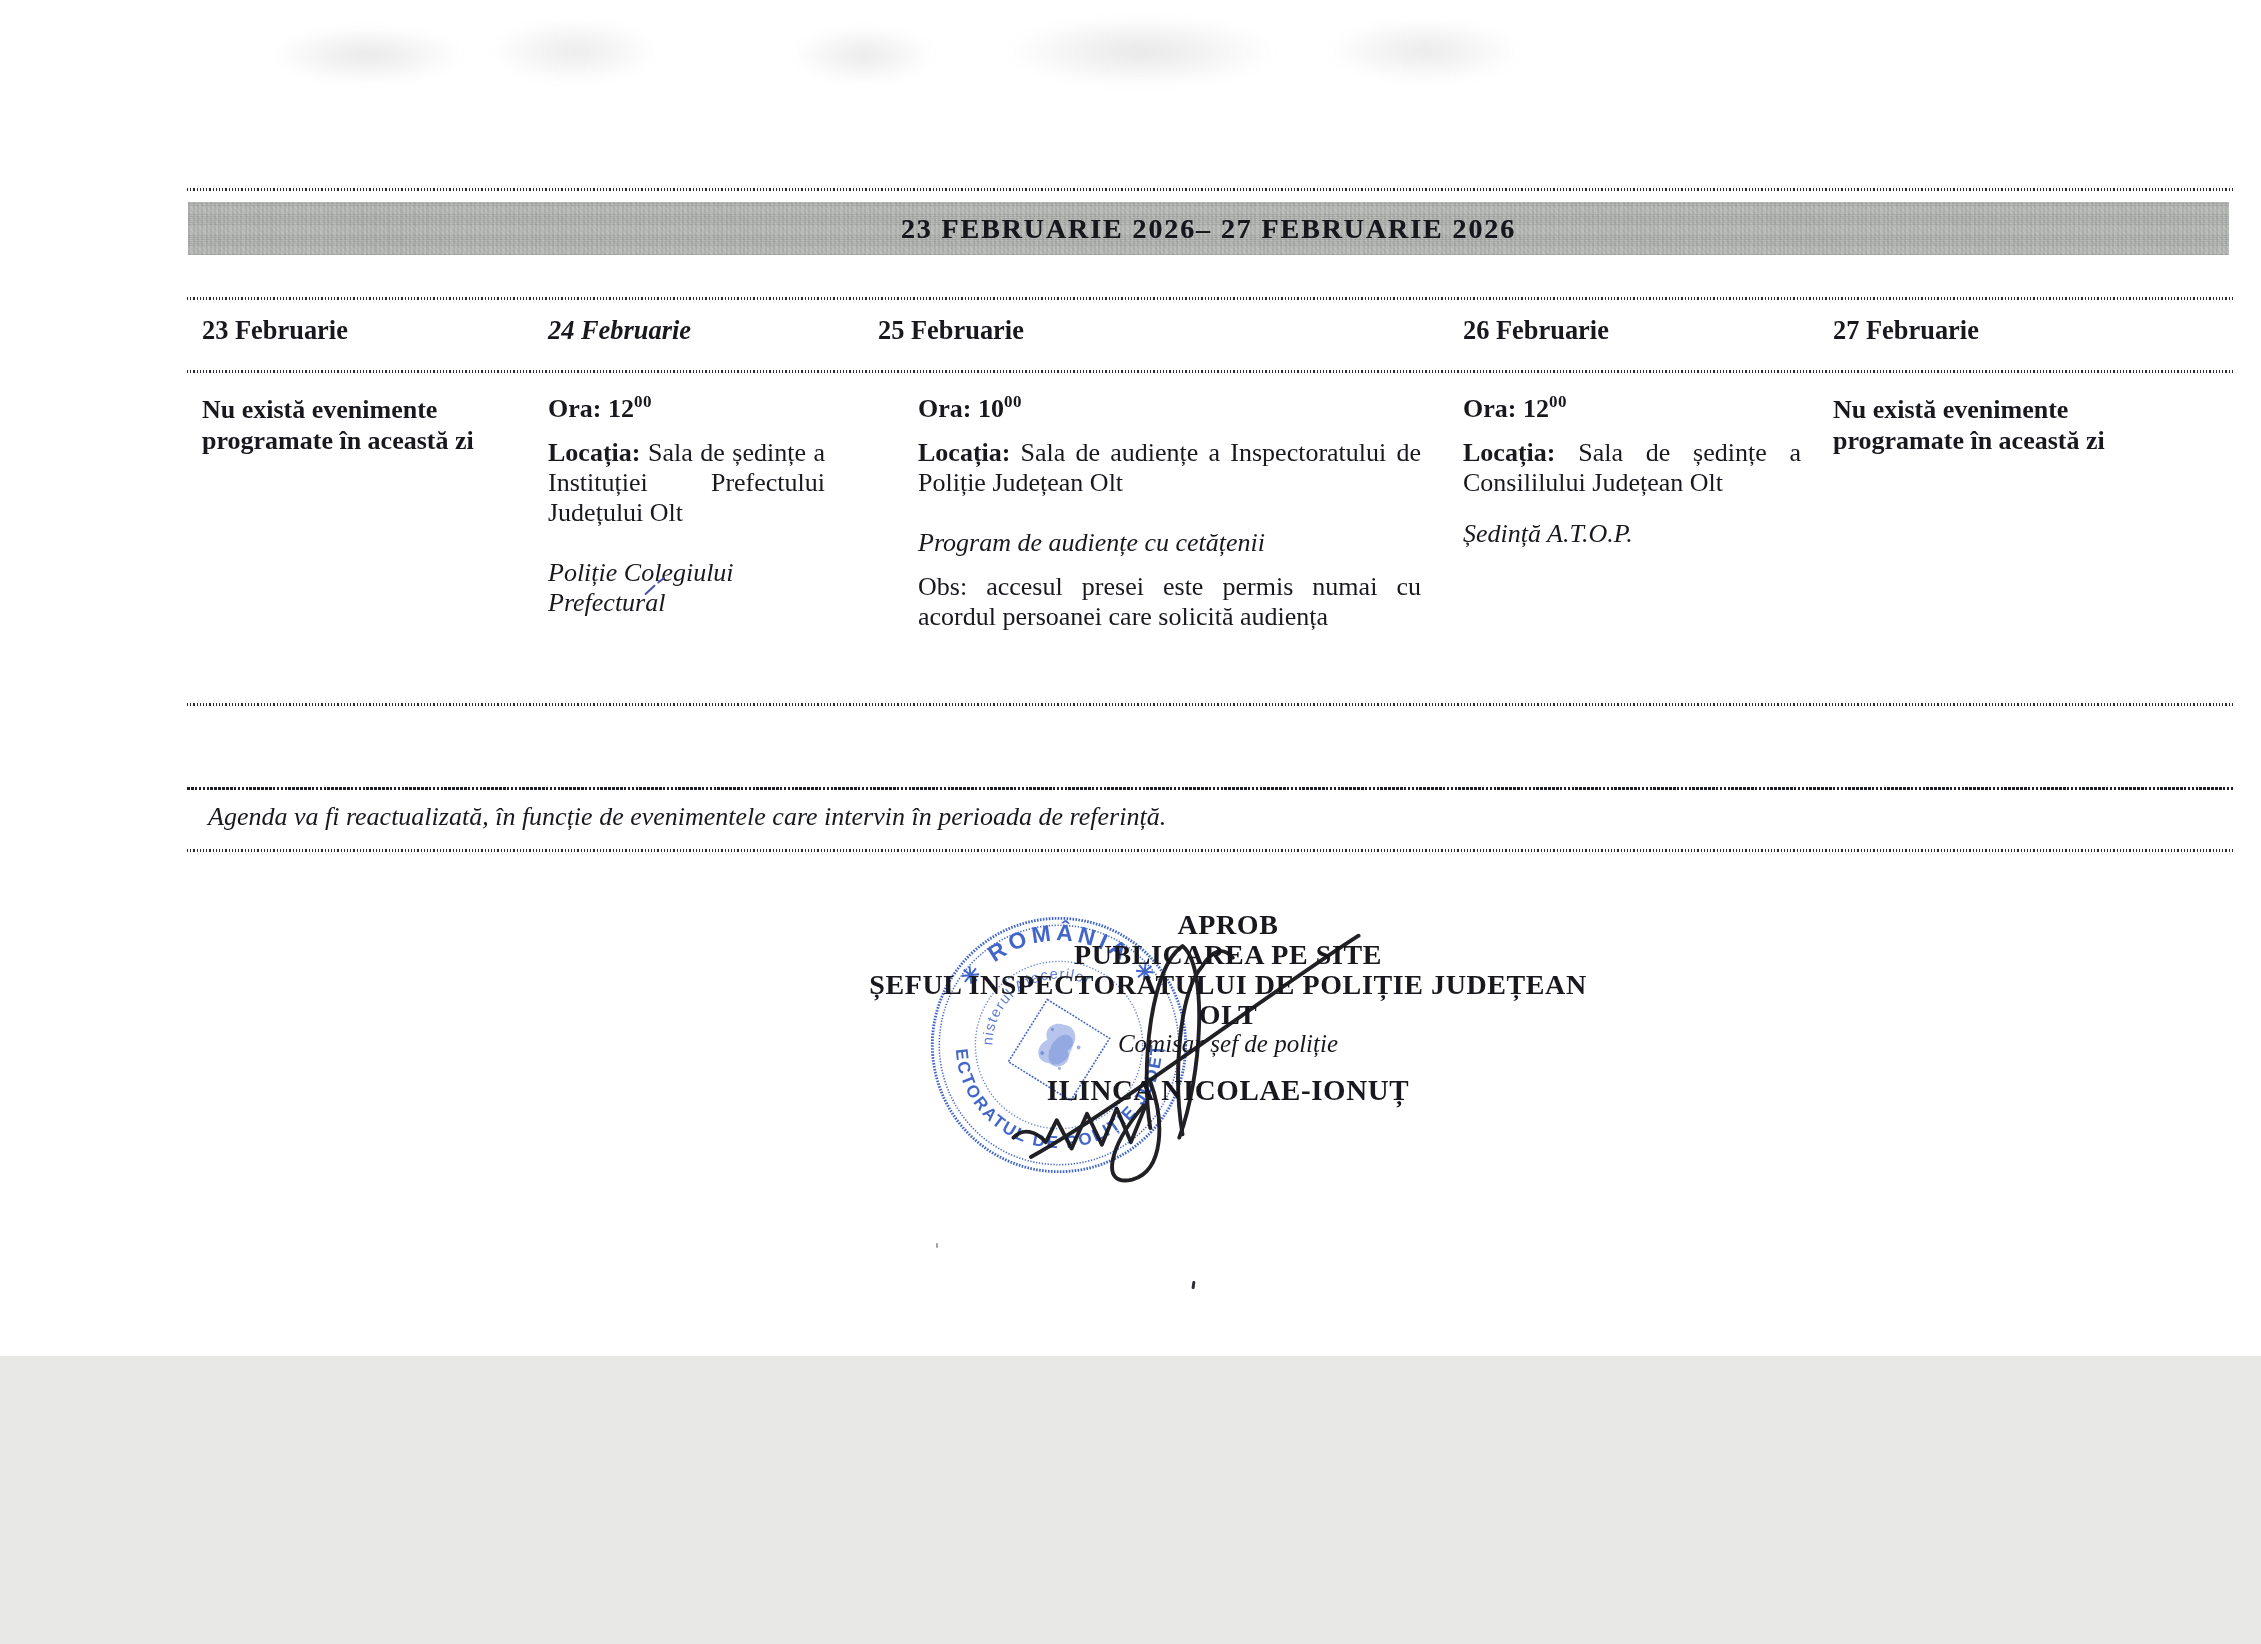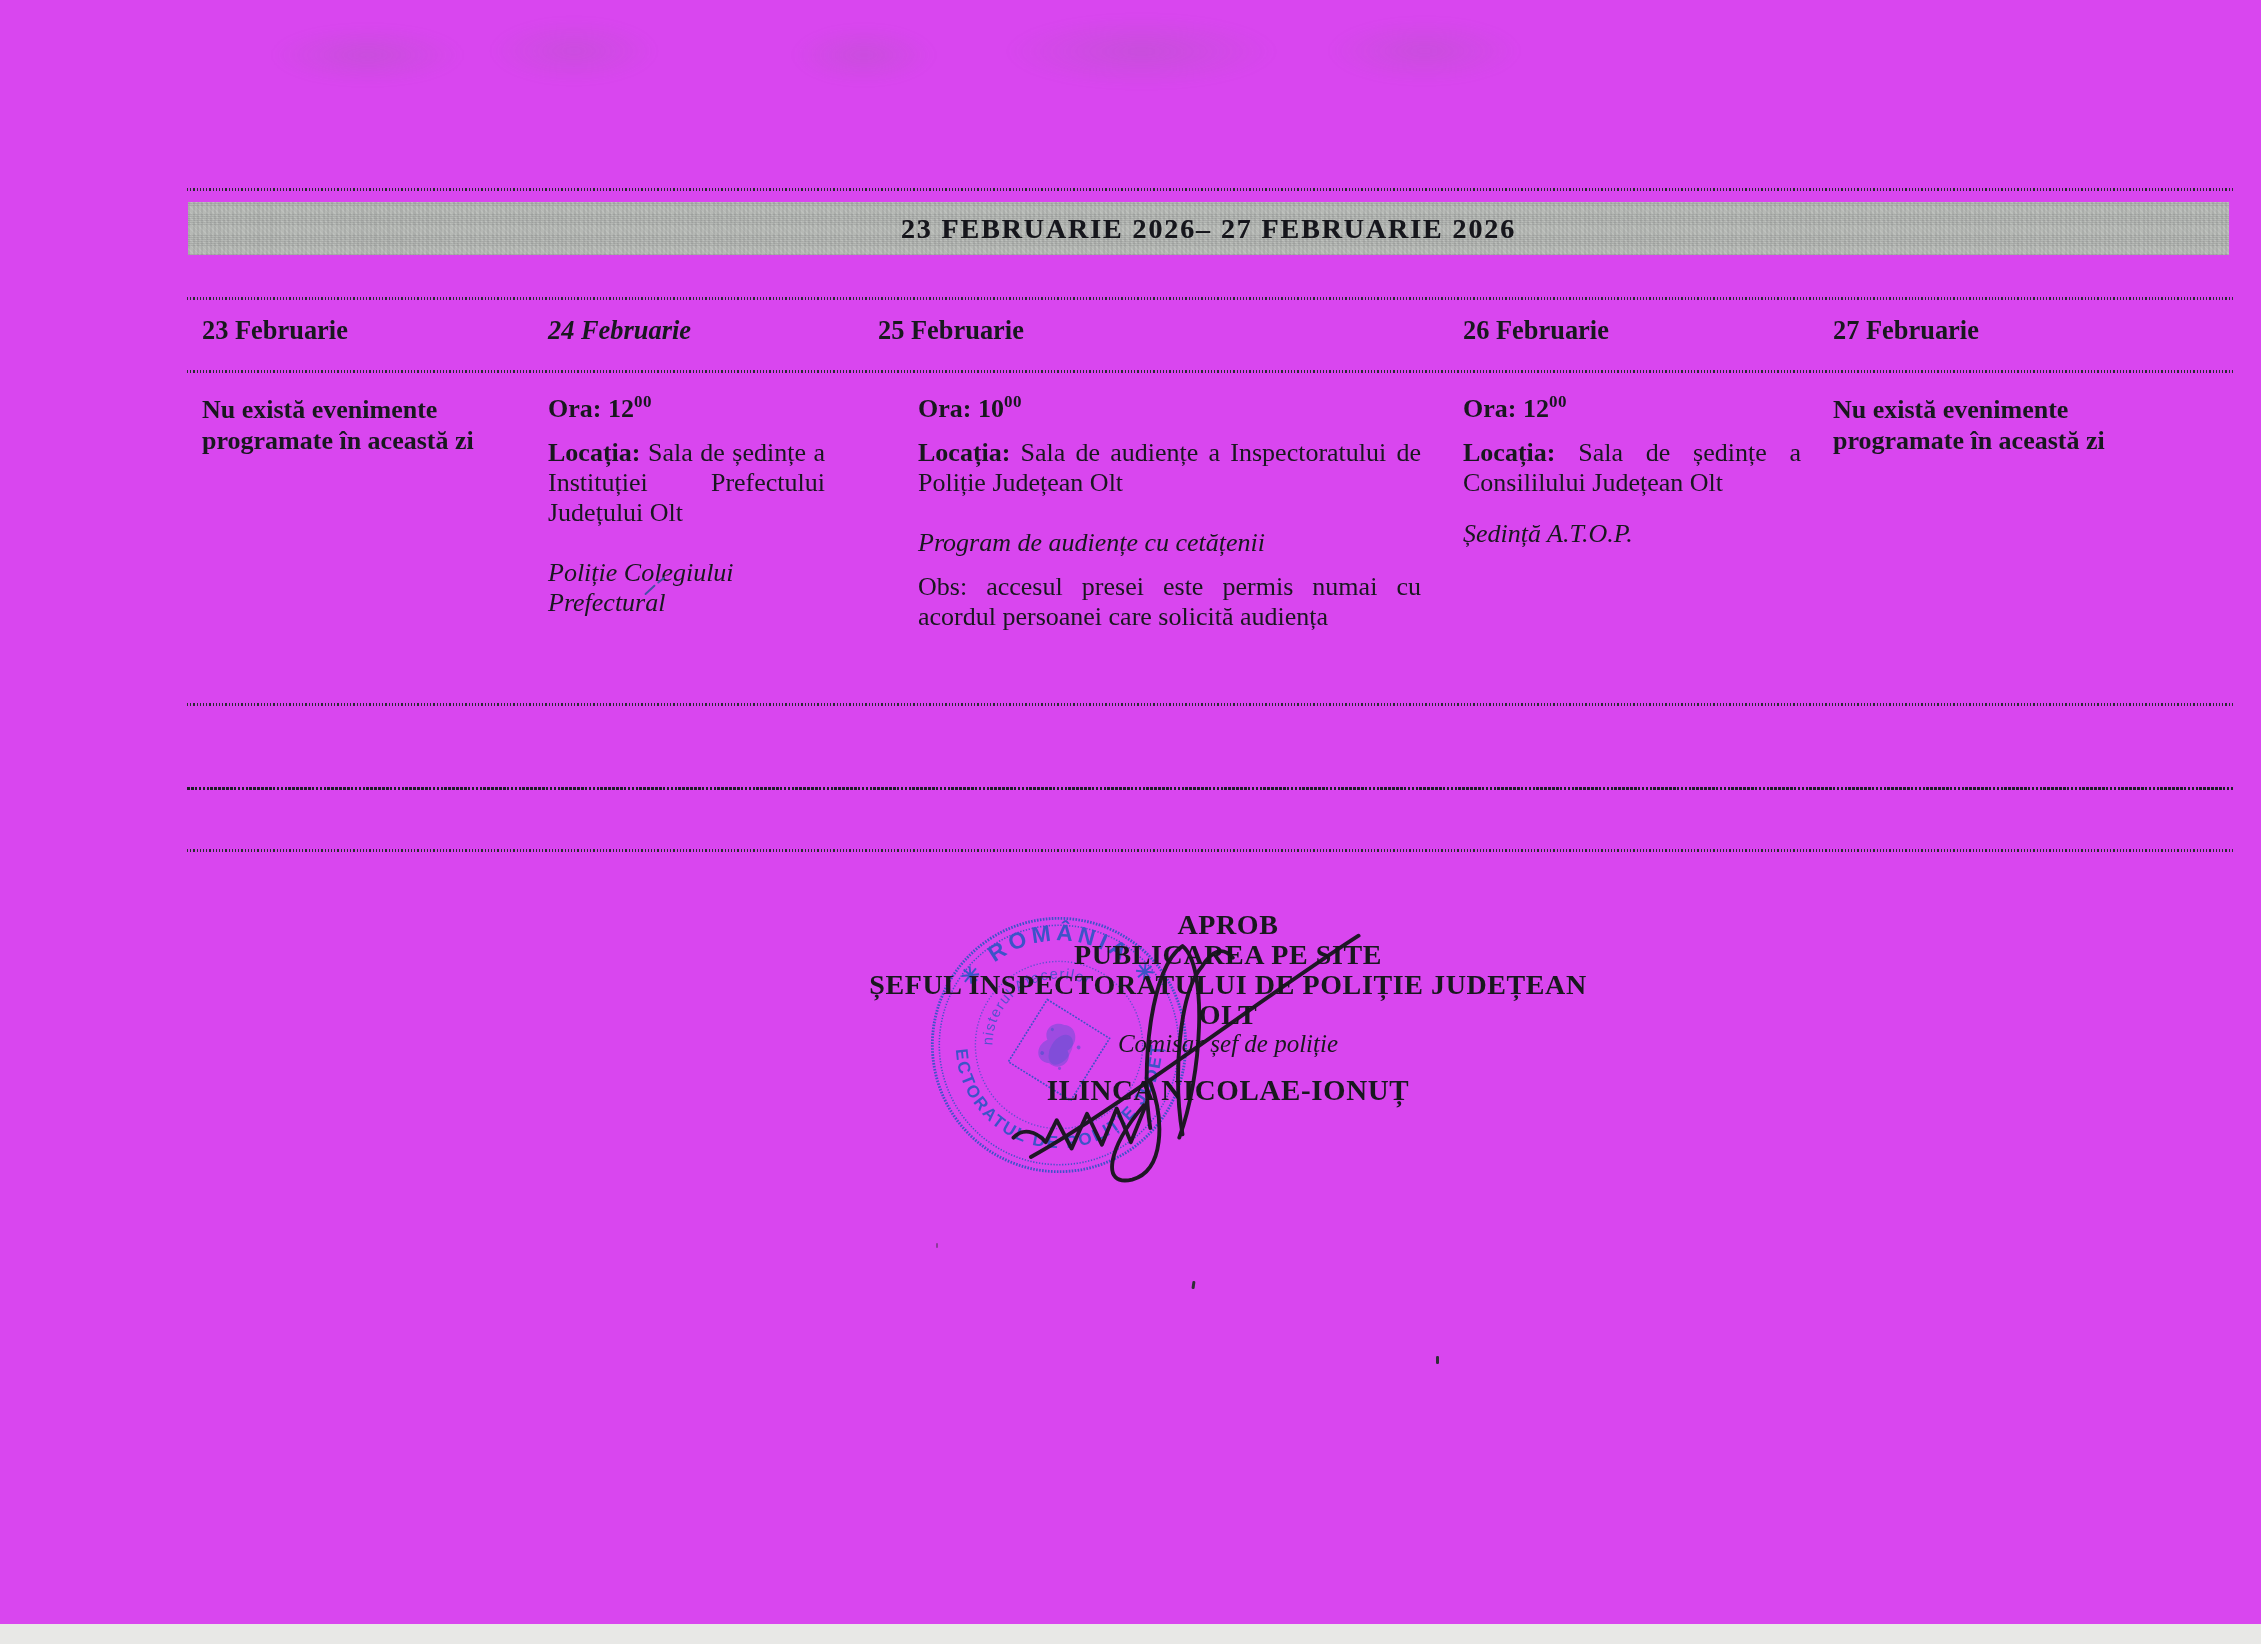--- a/index.html
+++ b/index.html
@@ -1,19 +1,19 @@
 <!DOCTYPE html>
 <html style="font-size:10.3px"><head>
 <meta charset="utf-8">
 <style>
   html,body{margin:0;padding:0;background:#e8e8e6;}
   .page{
     position:relative;
-    width:2261px;height:1624px;
-    background:#d946ef;
+    width:2261px;height:1356px;
+    background:#ffffff;
     font-family:"Liberation Serif","DejaVu Serif",serif;
     color:#18181e;
     overflow:hidden;
   }
   
   .dotline{
     position:absolute;left:187px;width:2046px;height:2.6px;
     background-image:repeating-linear-gradient(90deg,#2b2b33 0 1.3px,transparent 1.3px 3.2px);
   }
   .dotline.heavy{
@@ -122,20 +122,21 @@
 
   <div class="col" style="left:1833px;width:303px;">
     <p class="no-events">Nu există evenimente programate în această zi</p>
   </div>
 
   <svg class="penmark" viewBox="0 0 44 34">
     <path d="M4 28 L 18 15" stroke="#4450a8" stroke-width="3" fill="none" stroke-linecap="round"></path>
     <path d="M24 10 L 33 3" stroke="#4450a8" stroke-width="3" fill="none" stroke-linecap="round"></path>
   </svg>
 
+  <div class="footnote">Agenda va fi reactualizată, în funcție de evenimentele care intervin în perioada de referință.</div>
 
   <div class="approval">
     <p class="appr-b">APROB</p>
     <p class="appr-b">PUBLICAREA PE SITE</p>
     <p class="appr-b">ȘEFUL INSPECTORATULUI DE POLIȚIE JUDEȚEAN OLT</p>
     <p class="appr-rank">Comisar șef de poliție</p>
     <p class="appr-name">ILINCA NICOLAE-IONUȚ</p>
   </div>
 
   <svg class="stamp" viewBox="0 0 420 420">

